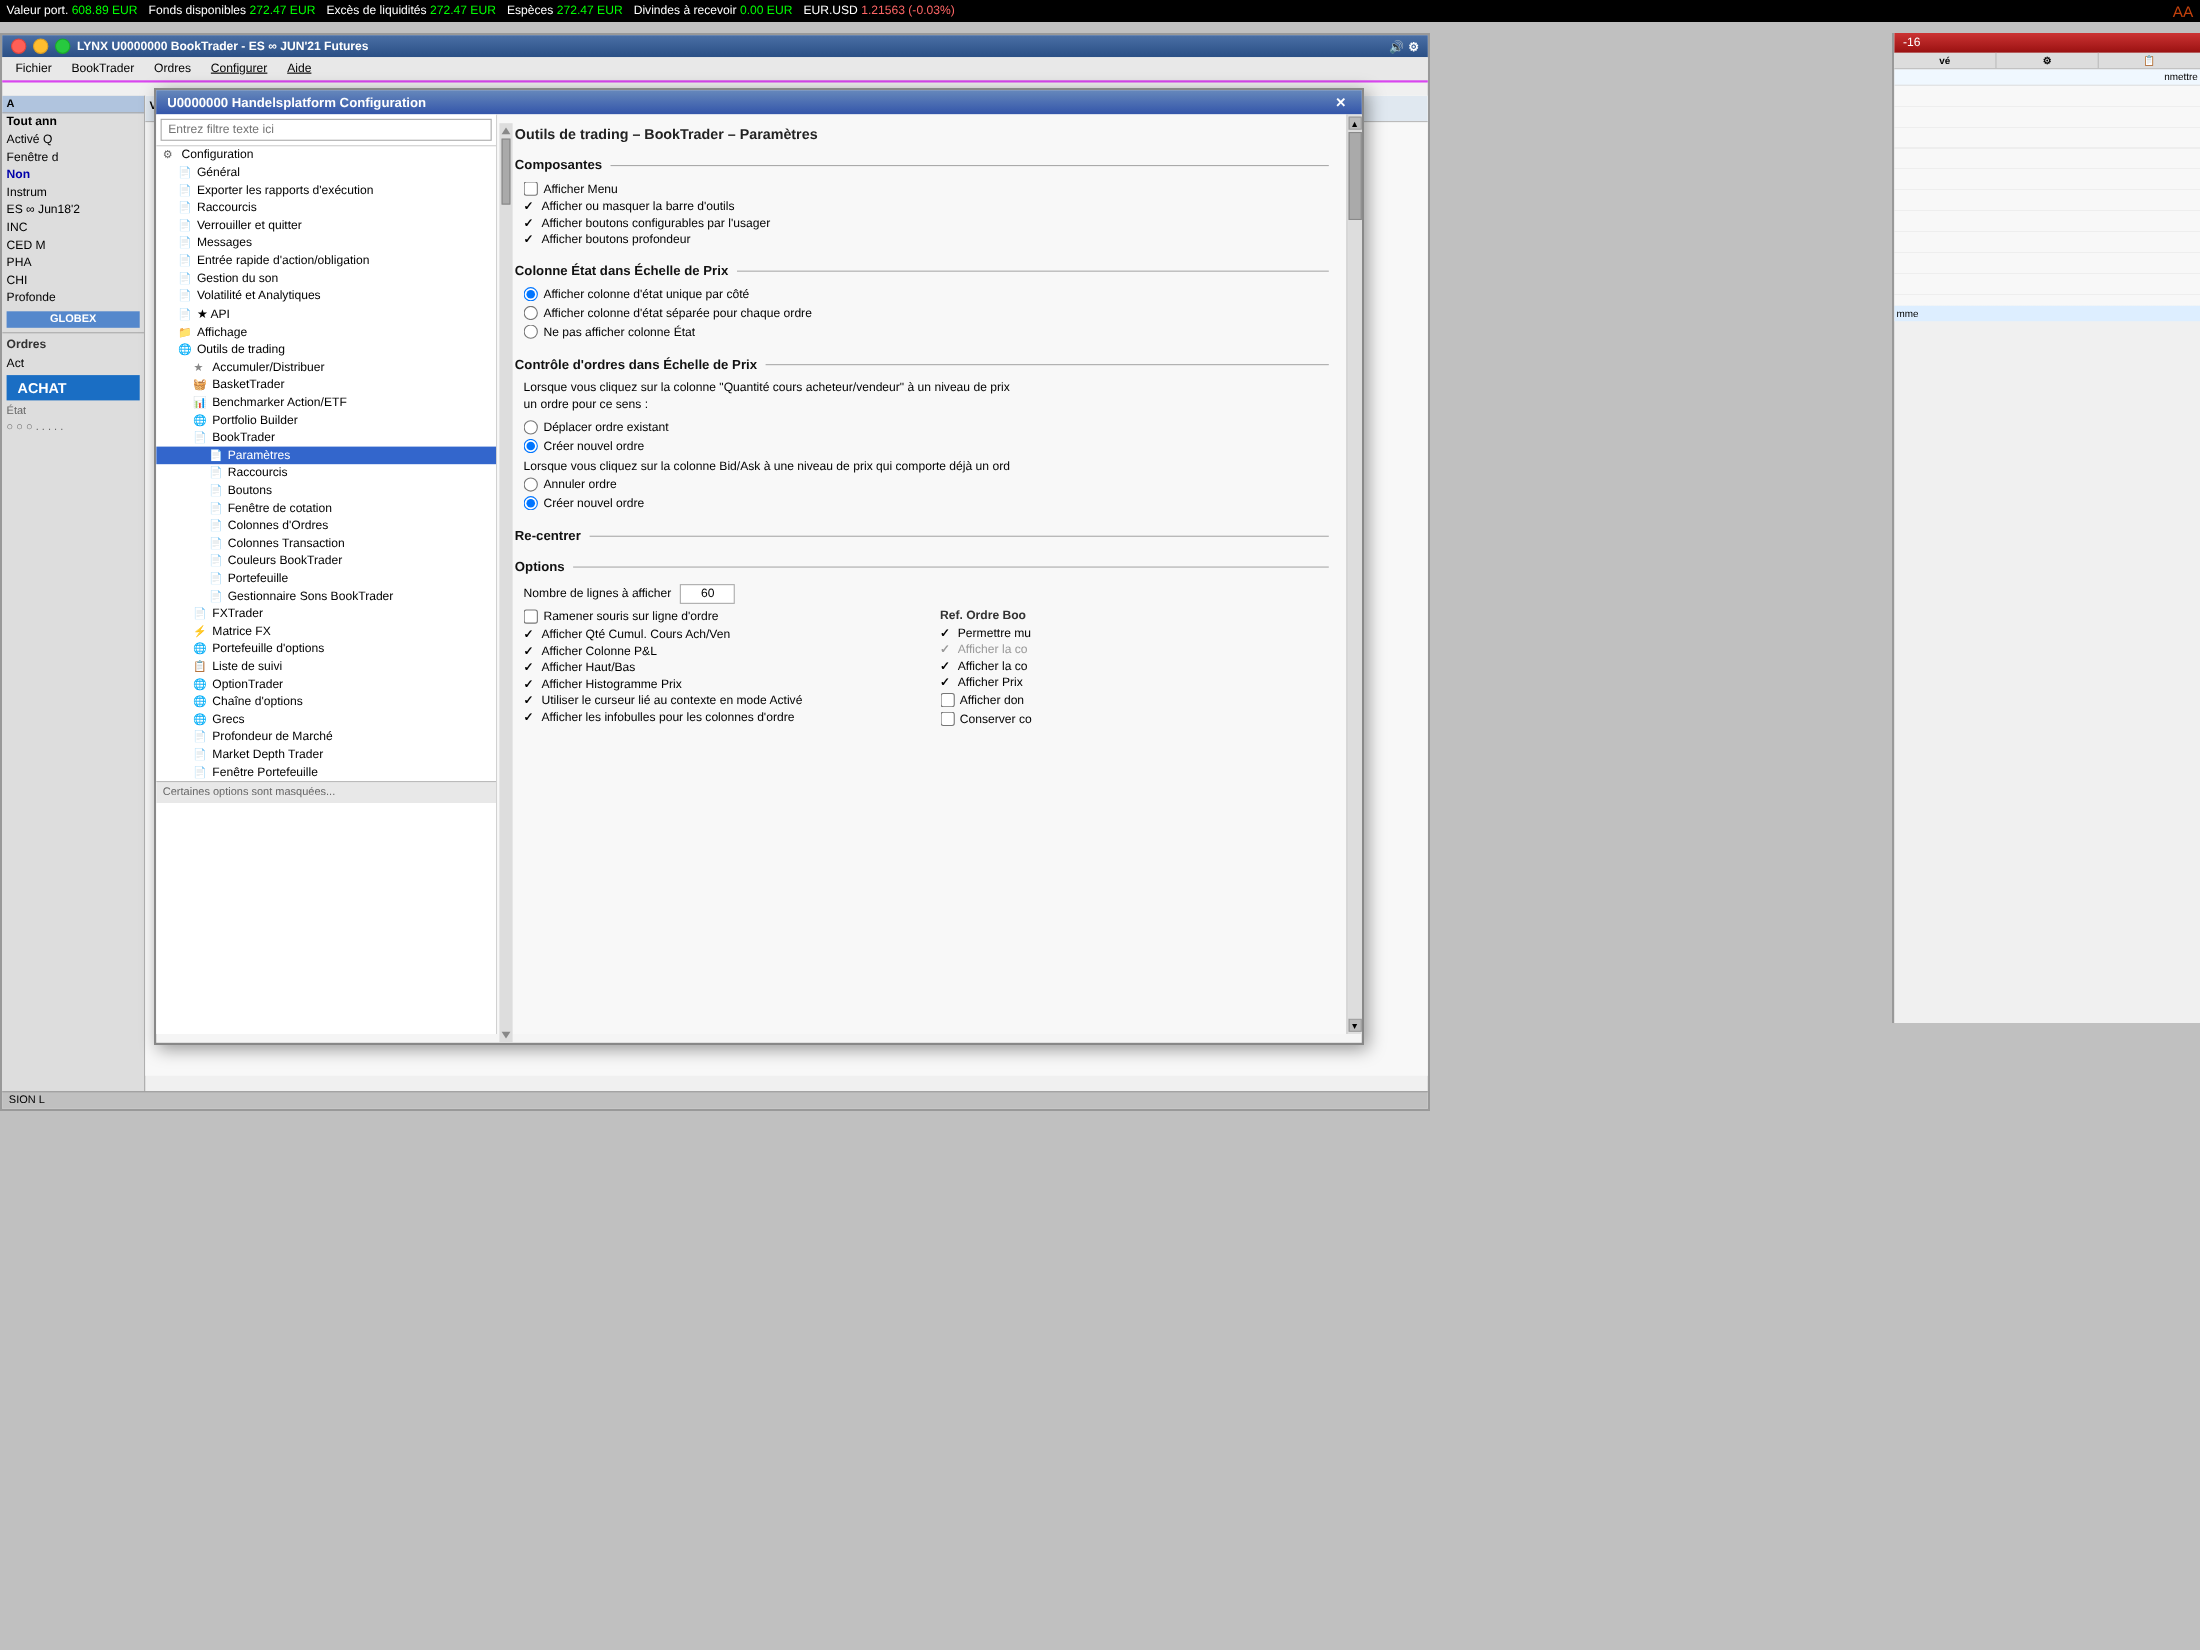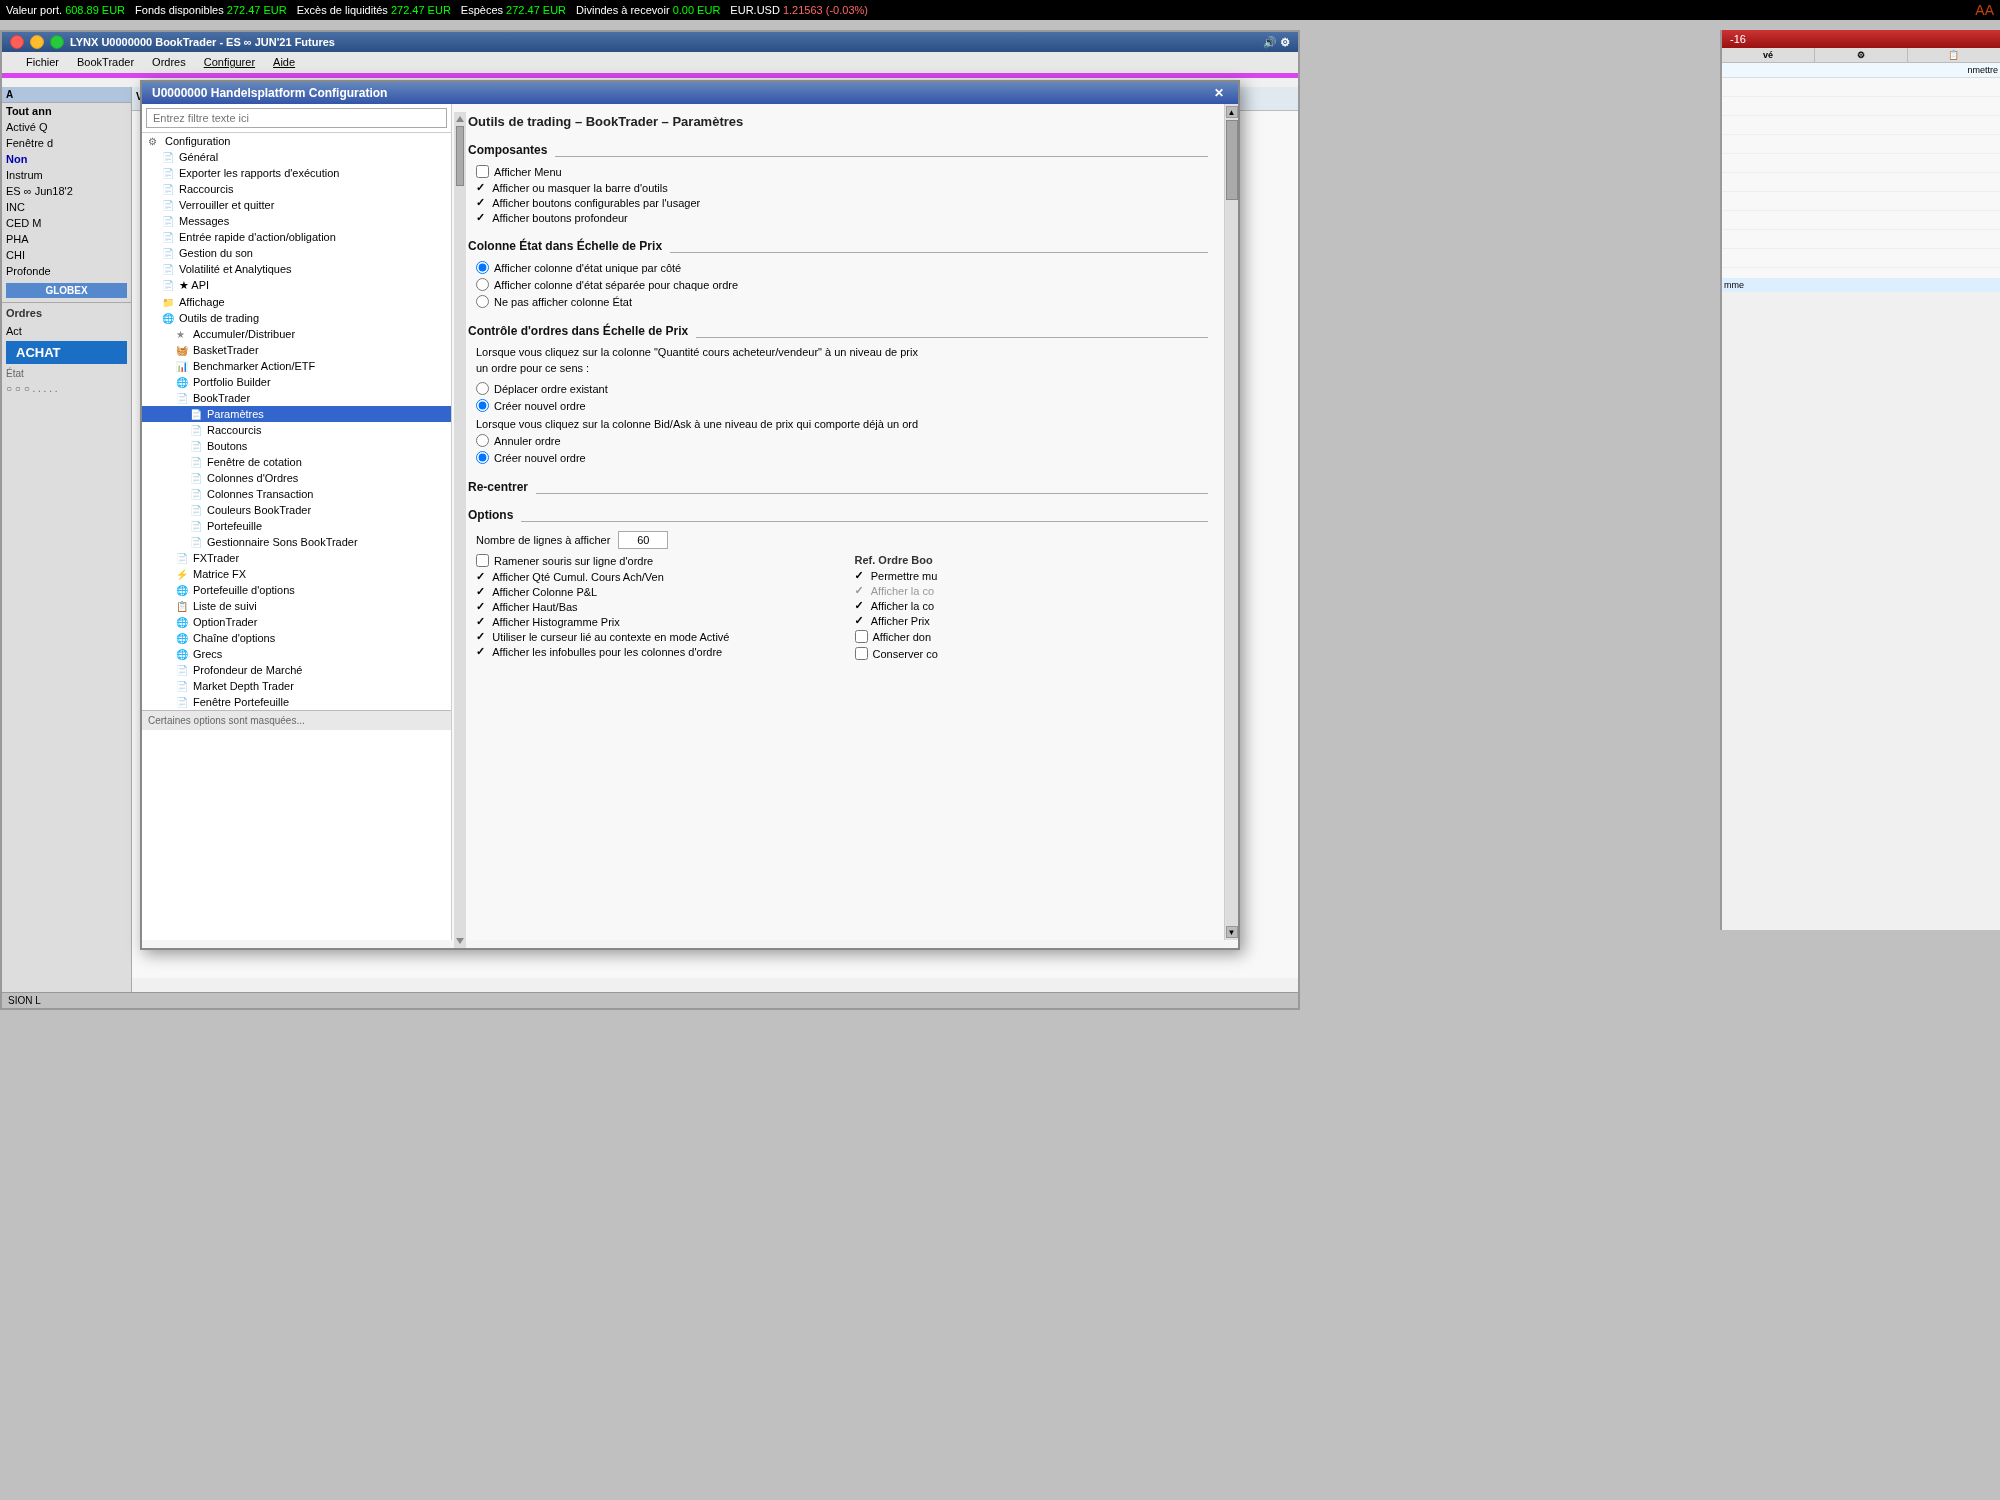--- a/index.html
+++ b/index.html
@@ -53,24 +53,24 @@
       border-radius: 50%;
       display: inline-block;
       cursor: pointer;
     }
     .win-btn.close { background: #ff5f56; border: 1px solid #e0443e; }
     .win-btn.min { background: #ffbd2e; border: 1px solid #dea123; }
     .win-btn.max { background: #27c93f; border: 1px solid #1aab29; }
 
     .menubar {
       background: #e8e8e8;
-      border-bottom: 5px solid #d946ef;
+      border-bottom: 2px solid #d946ef;
       display: flex;
       gap: 2px;
-      padding: 2px 16px;
+      padding: 2px 4px;
       font-size: 11px;
     }
     .menubar-item {
       padding: 2px 8px;
       cursor: pointer;
       border-bottom: 1px solid transparent;
     }
     .menubar-item.underline { text-decoration: underline; }
 
     
@@ -211,21 +211,21 @@
       color: #222;
       margin-bottom: 10px;
     }
 
     .section-header {
       font-size: 12px;
       font-weight: bold;
       color: #111;
       margin: 14px 0 6px 0;
       display: flex;
-      align-items: flex-end;
+      align-items: center;
       gap: 8px;
     }
     .section-header::after {
       content: '';
       flex: 1;
       height: 1px;
       background: #aaa;
     }
 
     .checkbox-item {

